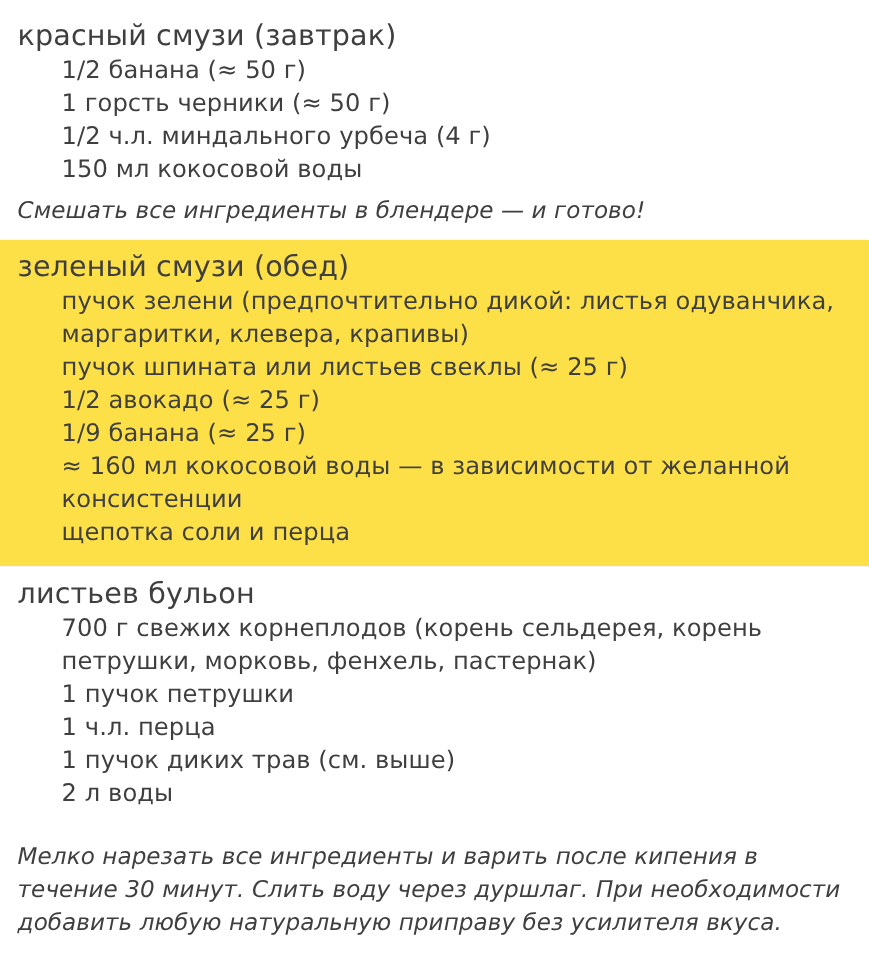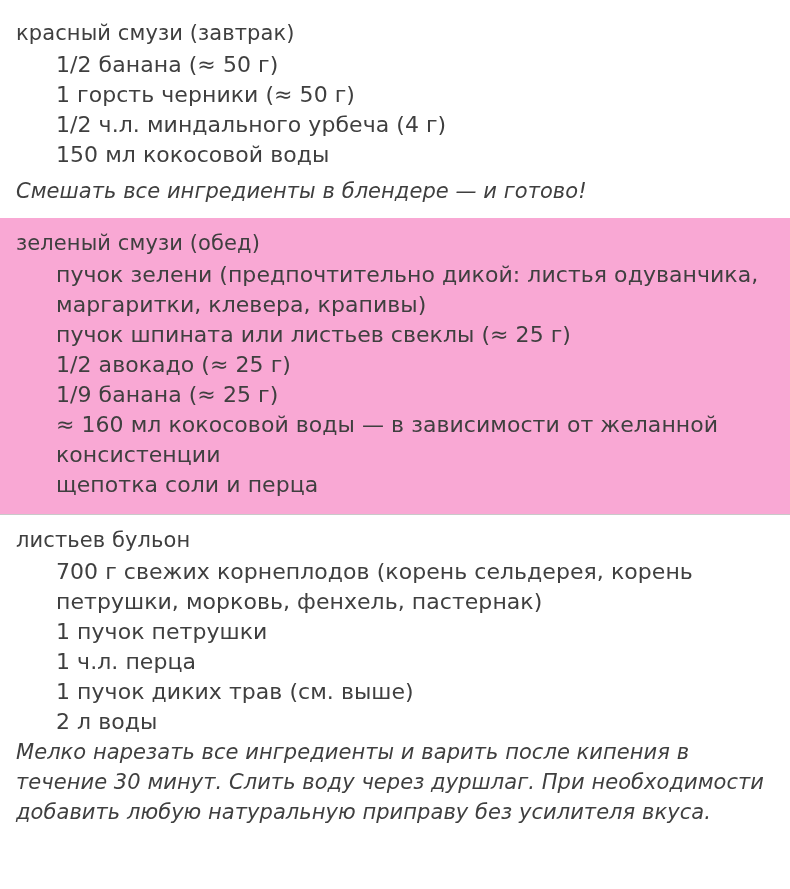--- a/index.html
+++ b/index.html
@@ -23,27 +23,27 @@
   .topbar {
     width: 100%;
     height: 8px;
     background: #ffffff;
   }
   .section {
     padding: 8px 16px 10px 16px;
     box-sizing: border-box;
   }
   .section.shaded {
-    background: #f9a8d4;
+    background: #fde047;
   }
   .section.plain {
     background: #ffffff;
   }
   .section-title {
-    font-size: 21px;
+    font-size: 26px;
     line-height: 30px;
     color: #3f3f3f;
     margin: 0 0 2px 0;
     letter-spacing: 0.1px;
   }
   .ingredients {
     list-style: none;
     margin: 0;
     padding: 0 0 0 40px;
   }
@@ -55,21 +55,21 @@
   }
   .note {
     font-size: 21px;
     line-height: 30px;
     font-style: italic;
     color: #3f3f3f;
     margin: 6px 0 0 0;
     letter-spacing: 0.05px;
   }
   .note.wide {
-    margin-top: 0;
+    margin-top: 26px;
   }
   .divider {
     height: 1px;
     background: #c9c9c9;
     width: 100%;
   }
   .sec1 { padding-top: 10px; padding-bottom: 12px; }
   .sec2 { padding-top: 10px; padding-bottom: 14px; }
   .sec3 { padding-top: 10px; padding-bottom: 8px; }
 </style>

